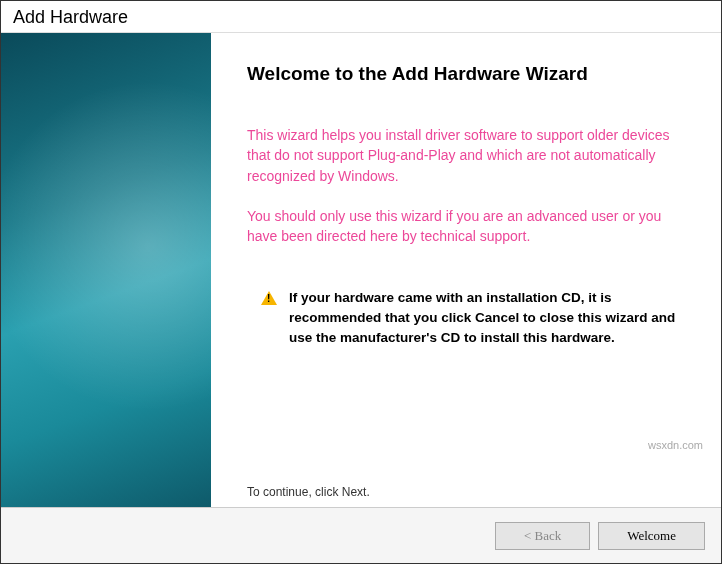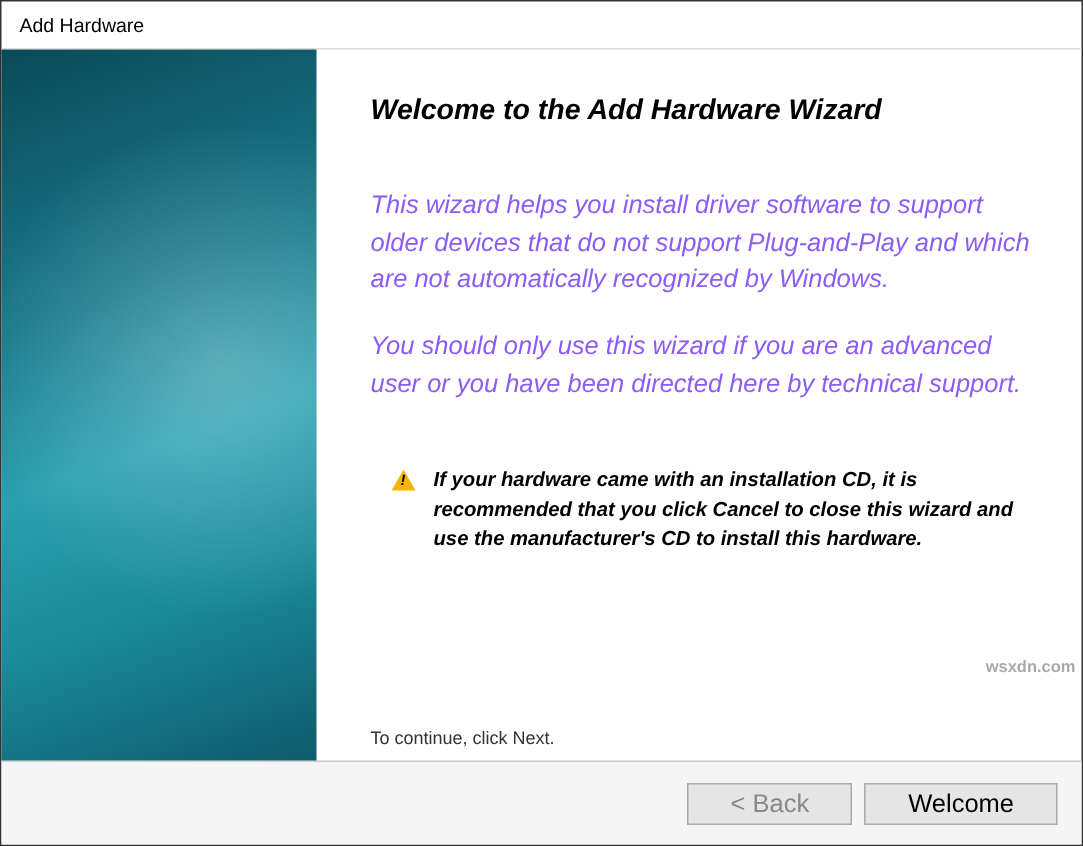--- a/index.html
+++ b/index.html
@@ -16,21 +16,21 @@
       height: 564px;
       border: 1px solid #333;
       background: #fff;
       display: flex;
       flex-direction: column;
     }
     .titlebar {
       height: 32px;
       line-height: 32px;
       padding: 0 12px;
-      font-size: 13px;
+      font-size: 18px;
       color: #000;
       border-bottom: 1px solid #ddd;
     }
     .content {
       flex: 1;
       display: flex;
       position: relative;
     }
     .sidebar-image {
       width: 210px;
@@ -41,32 +41,31 @@
     .sidebar-image::before {
       content: "";
       position: absolute;
       inset: 0;
       background: radial-gradient(circle at 70% 45%, rgba(255,255,255,0.25), transparent 55%);
     }
     .main {
       flex: 1;
       padding: 30px 30px 10px 36px;
       color: #333;
-      font-style: italic;
     }
     .heading {
       font-size: 19px;
       font-weight: 600;
       color: #000;
       margin-bottom: 40px;
     }
     .para {
-      font-size: 17px;
+      font-size: 14px;
       line-height: 1.45;
-      color: #8b5cf6;
+      color: #ec4899;
       margin-bottom: 20px;
     }
     .warning-block {
       display: flex;
       gap: 12px;
       margin-top: 42px;
       padding-left: 14px;
     }
     .warning-icon {
       width: 0;
@@ -108,41 +107,40 @@
       justify-content: flex-end;
       align-items: center;
       padding-right: 16px;
       gap: 8px;
     }
     .btn {
       min-width: 88px;
       height: 28px;
       border: 1px solid #aaa;
       background: #e5e5e5;
-      font-size: 17px;
-      font-family: Liberation Sans, sans-serif;
+      font-size: 13px;
+      font-family: Liberation Serif, serif;
       cursor: pointer;
       padding: 0 28px;
     }
     .btn:disabled {
       color: #888;
       cursor: default;
     }
     .btn.highlight {
       outline: 3px solid #e0281e;
       outline-offset: 2px;
     }
     .watermark {
       position: absolute;
       bottom: 56px;
-      right: 4px;
+      right: 18px;
       font-size: 11px;
       color: #aaa;
       writing-mode: horizontal-tb;
-      font-weight: bold;
     }
   </style>
 </head>
 <body>
 
 <div class="window">
   <div class="titlebar">
     <span>Add Hardware</span>
   </div>
 

